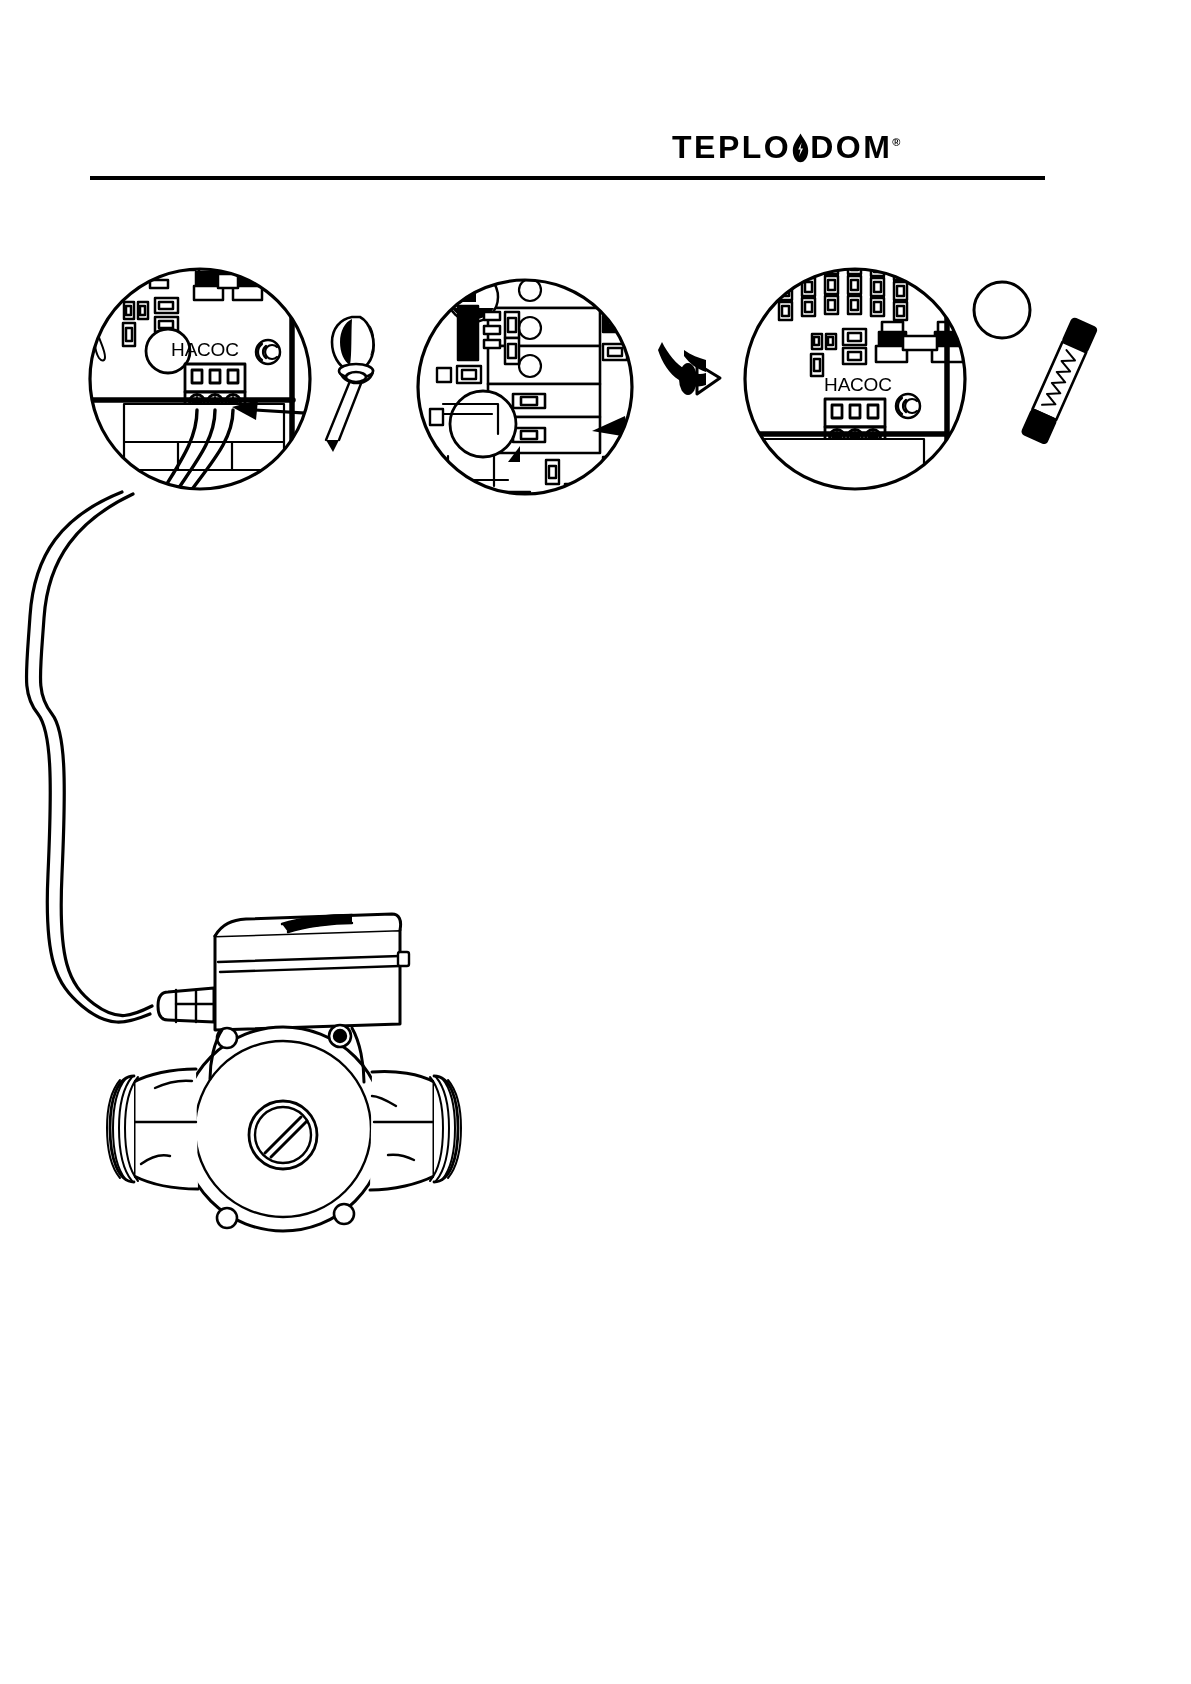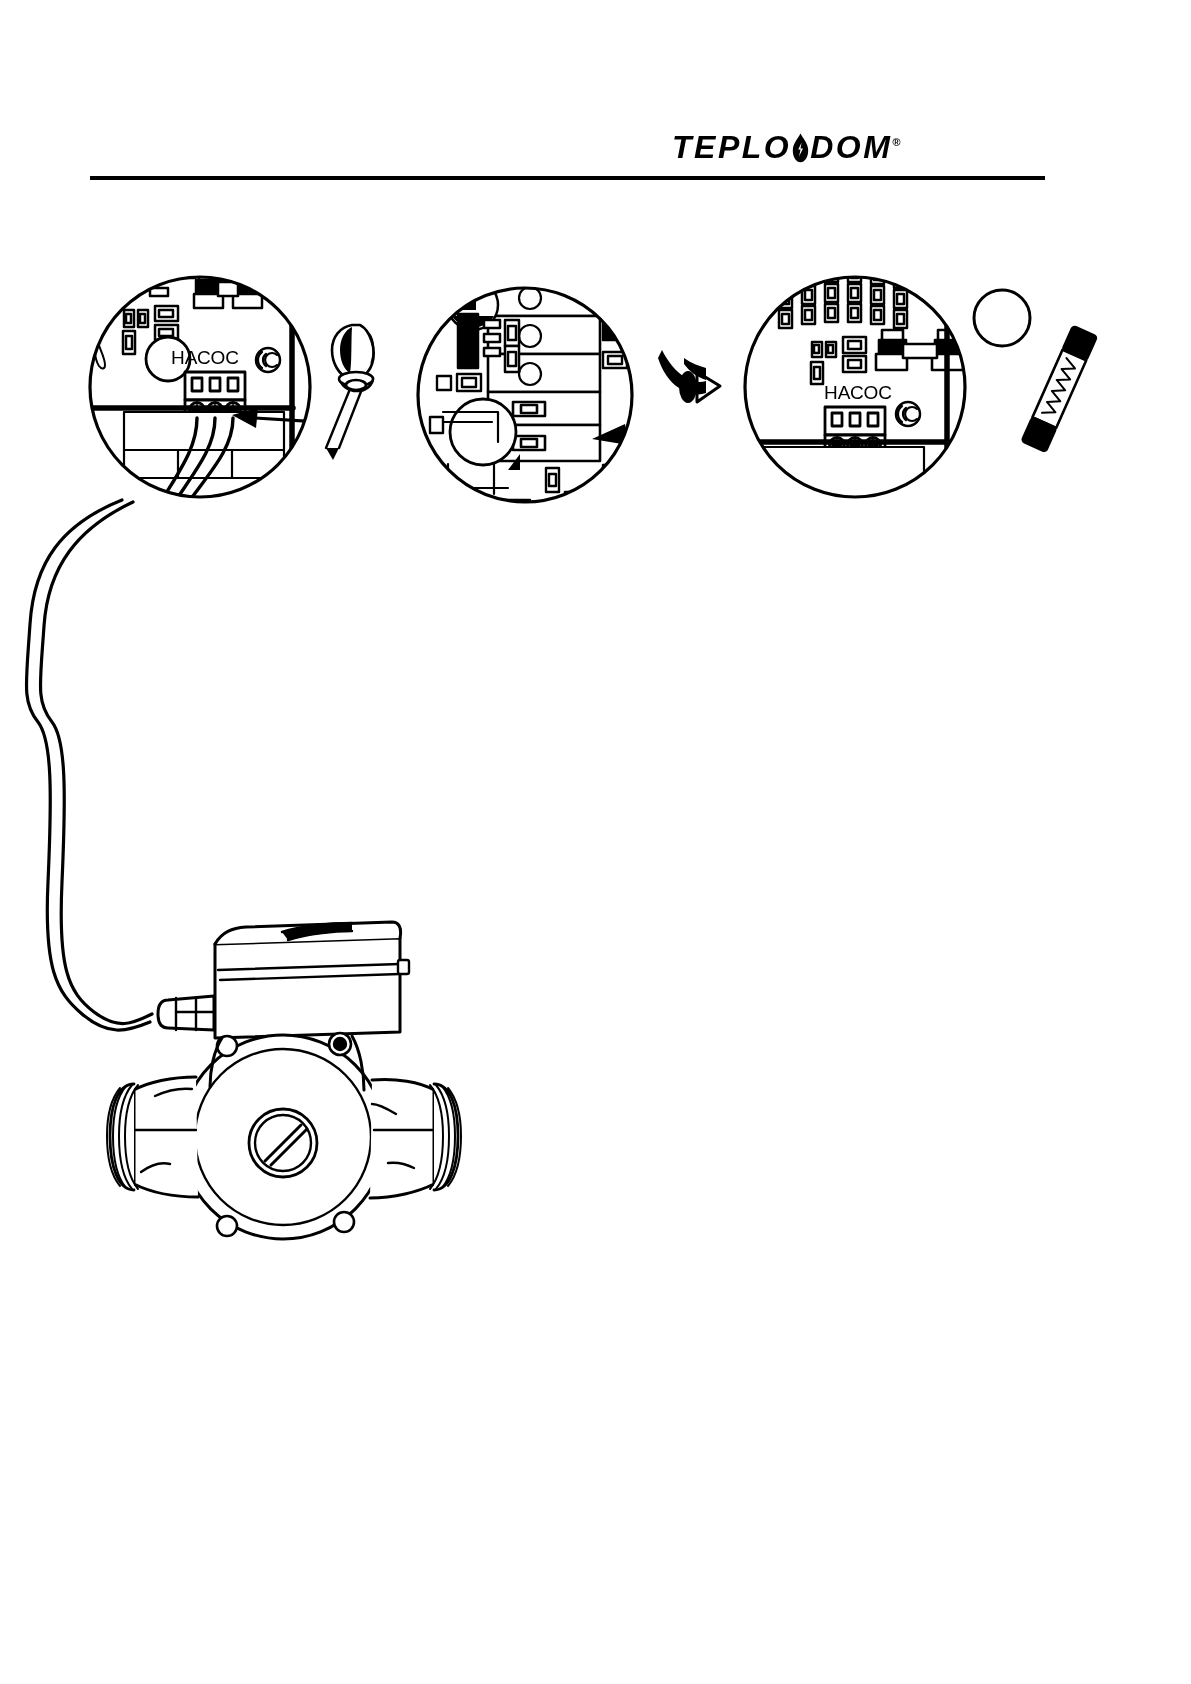--- a/index.html
+++ b/index.html
@@ -6,28 +6,28 @@
   html,body{margin:0;padding:0;background:#fff;}
   body{width:1191px;height:1684px;position:relative;overflow:hidden;
        font-family:"Liberation Sans", sans-serif;color:#111;}
   .page{position:absolute;inset:0;background:#fff;}
 
   
   .brand{position:absolute;left:672px;top:126px;width:230px;height:42px;
          display:flex;align-items:center;justify-content:flex-start;}
   .brand-text{font-family:"Liberation Sans", sans-serif;font-weight:700;
               font-size:32px;letter-spacing:2.5px;line-height:1;color:#000;
-              white-space:nowrap;font-style:italic;}
+              white-space:nowrap;}
   .brand-flame{display:inline-block;width:17px;height:30px;position:relative;
                vertical-align:-5px;margin:0 1px;}
   .brand-reg{font-size:11px;font-weight:700;vertical-align:super;letter-spacing:0;}
   .rule{position:absolute;left:90px;top:176px;width:955px;height:4px;background:#000;}
 
   
-  .figure{position:absolute;left:0;top:232px;width:1191px;height:1080px;}
+  .figure{position:absolute;left:0;top:224px;width:1191px;height:1080px;}
   .figure svg{display:block;}
   .fig-label{font-family:"Liberation Sans", sans-serif;font-weight:400;}
 </style>
 </head>
 <body>
 
 <div class="page">
 
   <div class="brand">
     <div class="brand-text">

